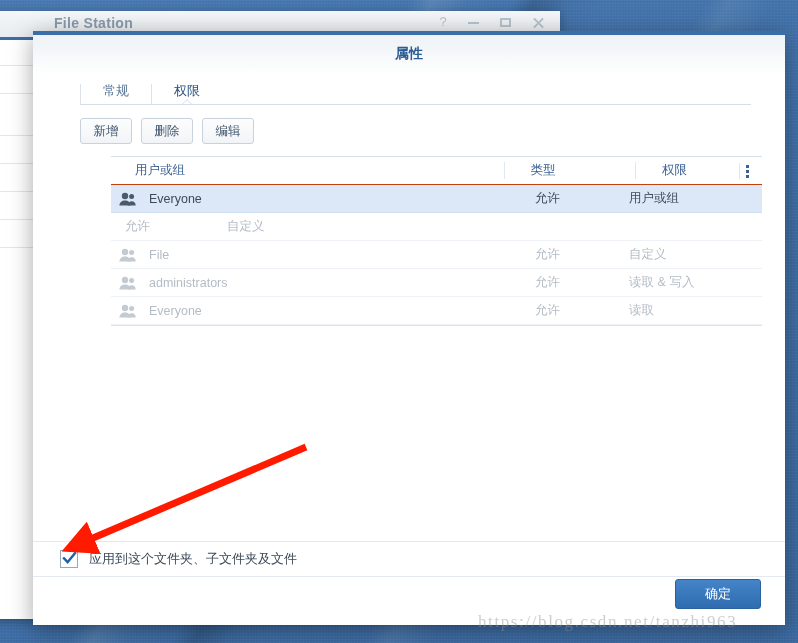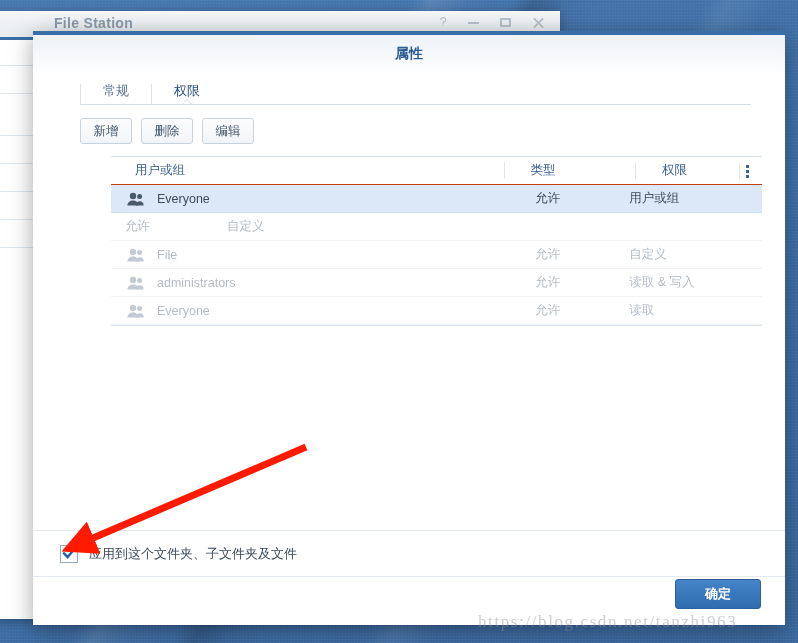--- a/index.html
+++ b/index.html
@@ -274,41 +274,41 @@
     font-size: 12.5px;
     color: #b4bcc5;
     padding-left: 14px;
     box-sizing: border-box;
     white-space: nowrap;
     overflow: hidden;
   }
   .trow.selected .cell { color: #3d4a58; }
   .cell.user {
     width: 450px;
-    padding-left: 12px;
+    padding-left: 4px;
     display: flex;
     gap: 10px;
   }
   .cell.user .label { padding-left: 0; }
   .usericon {
     width: 24px;
     margin-left: 0;
     display: flex;
     justify-content: center;
     flex: 0 0 24px;
   }
   .trow .usericon svg { fill: #c3cad2; }
   .trow.selected .usericon svg { fill: #4a5a6b; }
 
   
   .footer-check {
     position: absolute;
     left: 0; right: 0;
     bottom: 48px;
-    height: 47px;
+    height: 36px;
     border-top: 1px solid #e3e9ef;
     border-bottom: 1px solid #e3e9ef;
     display: flex;
     align-items: center;
     padding-left: 27px;
     box-sizing: border-box;
   }
   .checkbox {
     width: 16px; height: 16px;
     border: 1px solid #9aa7b5;
@@ -334,21 +334,20 @@
   .btn {
     width: 86px;
     height: 30px;
     border-radius: 3px;
     font-size: 13px;
     display: flex;
     align-items: center;
     justify-content: center;
     cursor: pointer;
     box-sizing: border-box;
-    font-weight: bold;
   }
   .btn-primary {
     background: linear-gradient(180deg, #4584c8 0%, #2f6cb0 100%);
     border: 1px solid #2a619f;
     color: #fff;
   }
   .btn-secondary {
     background: linear-gradient(180deg, #fdfdfe 0%, #eff3f7 100%);
     border: 1px solid #c7d2dd;
     color: #41566d;

